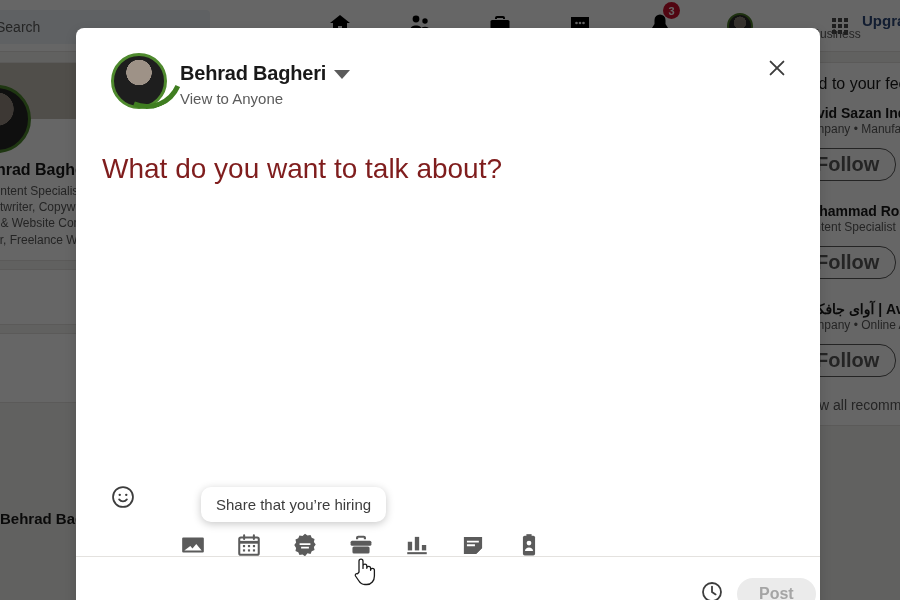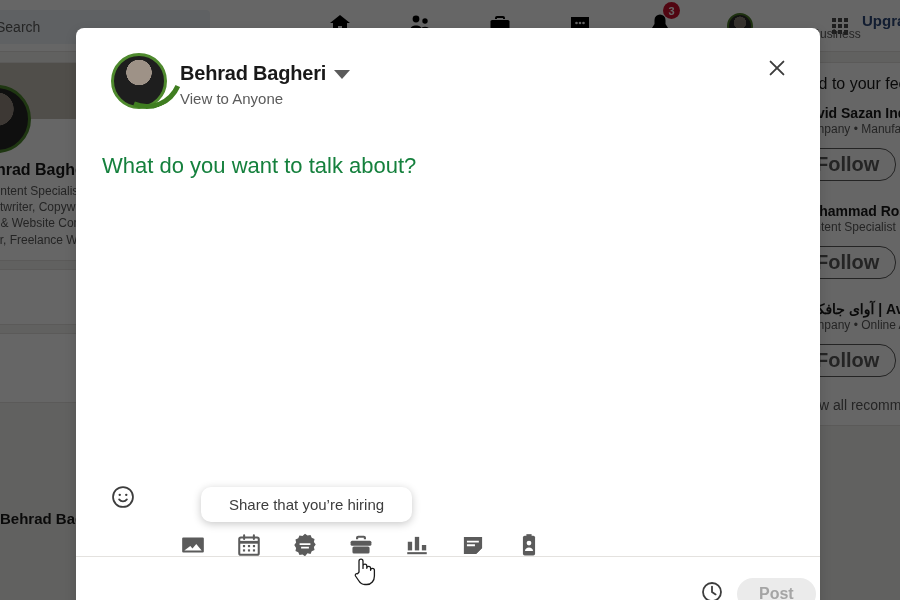--- a/index.html
+++ b/index.html
@@ -143,35 +143,35 @@
     font-size: 15px; color: #5b5b5b;
   }
   .m-close {
     position: absolute; right: 25px; top: 24px;
     width: 36px; height: 36px;
     display: flex; align-items: center; justify-content: center;
     color: #3d3d3d;
   }
   .m-placeholder {
     position: absolute; left: 26px; top: 125px;
-    font-size: 22px; color: #15803d;
+    font-size: 28px; color: #7f1d1d;
   }
 
   
   .emoji-btn {
     position: absolute; left: 33px; top: 457px;
     width: 28px; height: 28px;
     display: flex; align-items: center; justify-content: center;
   }
   
   .tooltip {
     position: absolute; left: 125px; top: 459px;
     background: #ffffff; border-radius: 10px;
     box-shadow: 0 2px 8px rgba(0,0,0,0.22);
-    padding: 9px 28px; font-size: 15px; color: #3d3d3d; white-space: nowrap;
+    padding: 9px 15px; font-size: 15px; color: #3d3d3d; white-space: nowrap;
   }
   
   .icon-row { position: absolute; left: 0; top: 504px; width: 100%; height: 32px; }
   .tool-icon {
     position: absolute; top: 0;
     width: 30px; height: 30px;
     display: flex; align-items: center; justify-content: center;
     color: #5b5b5b;
   }
   .cursor-hand {

